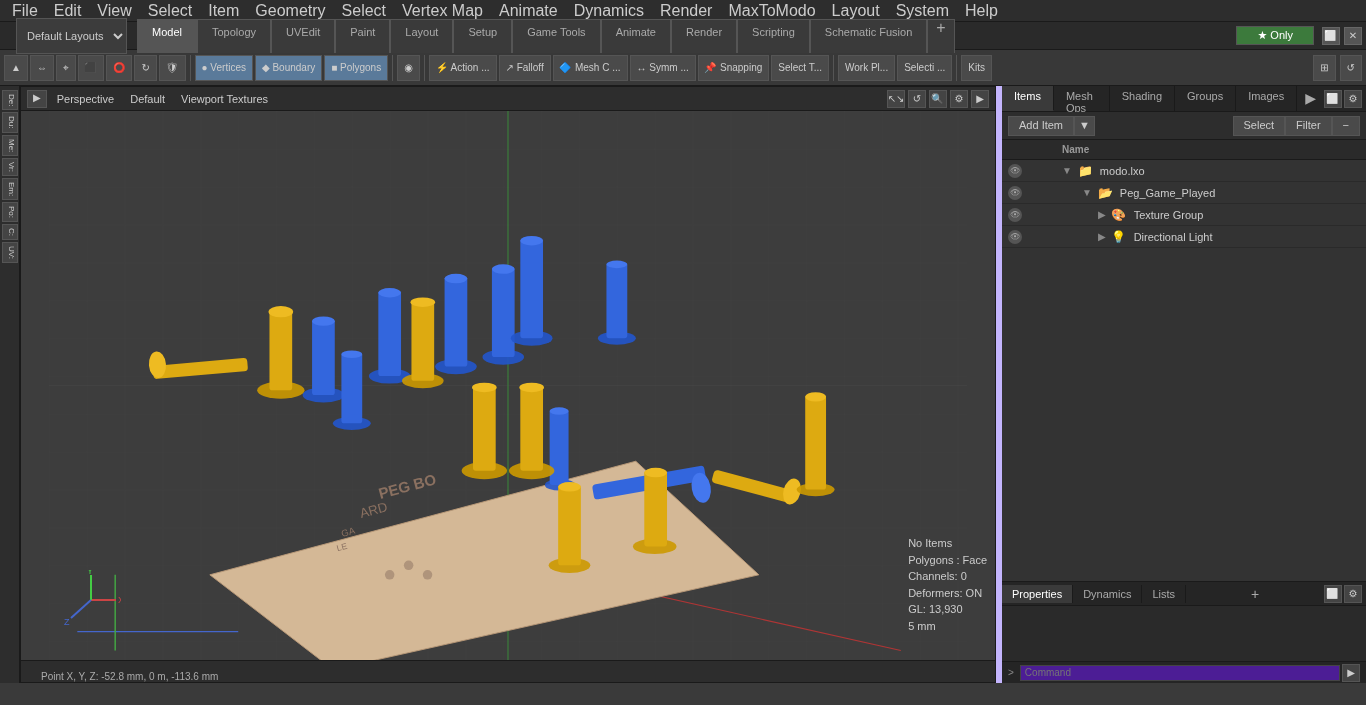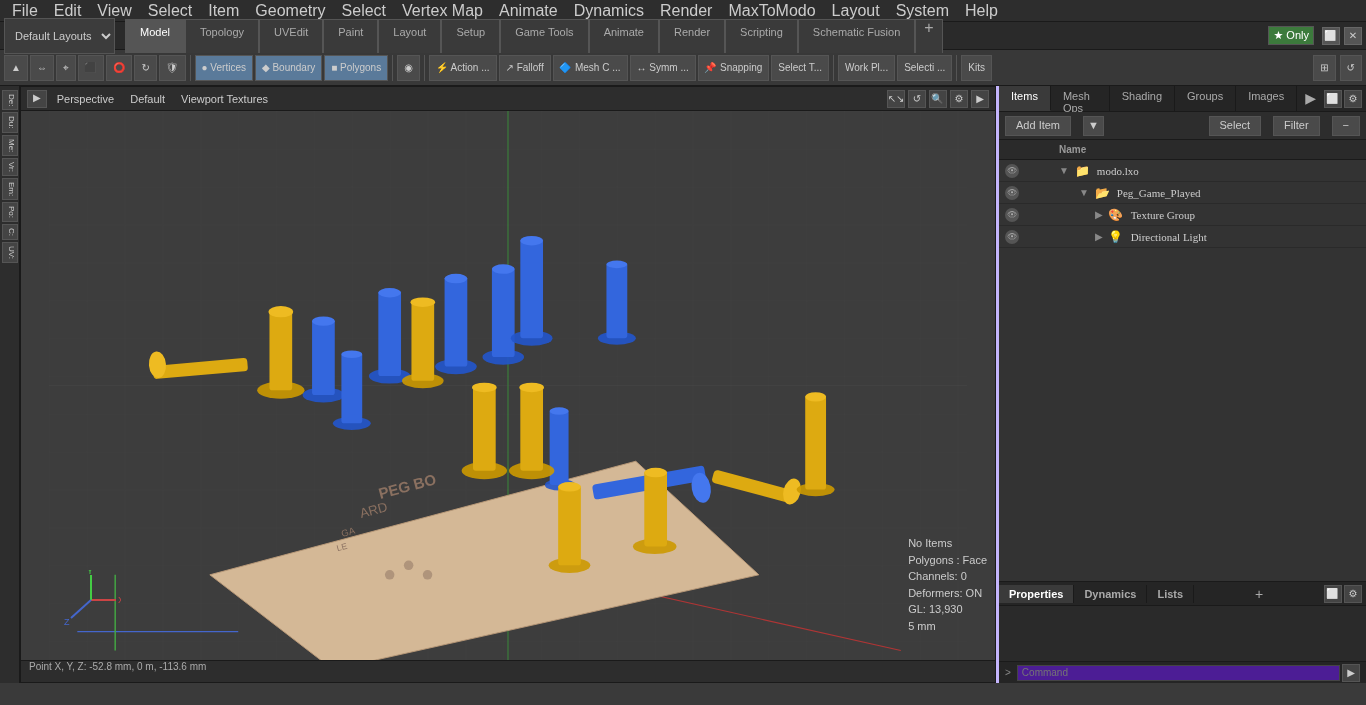--- a/index.html
+++ b/index.html
@@ -4,26 +4,26 @@
   <style>
     * { margin: 0; padding: 0; box-sizing: border-box; }
     body { width: 1366px; height: 705px; background: #3a3a3a; font-family: Arial, sans-serif; font-size: 11px; color: #ccc; overflow: hidden; }
 
     
     #menu-bar { display: flex; align-items: center; background: #2d2d2d; height: 22px; border-bottom: 1px solid #1a1a1a; padding: 0 4px; }
     .menu-item { padding: 2px 8px; cursor: pointer; color: #ccc; font-size: 16px; }
 
     
     #layout-bar { display: flex; align-items: center; background: #2a2a2a; height: 28px; border-bottom: 1px solid #1a1a1a; }
-    #layout-dropdown { background: #3c3c3c; color: #ccc; border: 1px solid #555; padding: 2px 6px; font-size: 11px; margin-left: 4px; height: 36px; }
+    #layout-dropdown { background: #3c3c3c; color: #ccc; border: 1px solid #555; padding: 2px 6px; font-size: 11px; margin-left: 16px; height: 36px; }
     .layout-tabs { display: flex; margin-left: 10px; }
     .layout-tab { padding: 4px 14px; background: #3a3a3a; color: #aaa; border: 1px solid #555; border-bottom: none; cursor: pointer; font-size: 11px; height: 34px; line-height: 16px; }
     .layout-tab.active { background: #555; color: #fff; }
     .layout-tab-right { display: flex; margin-left: auto; align-items: center; }
-    .star-btn { background: #3c7a3c; color: #fff; padding: 2px 4px; font-size: 11px; border: 1px solid #555; cursor: pointer; margin-right: 4px; }
+    .star-btn { background: #3c7a3c; color: #fff; padding: 2px 20px; font-size: 11px; border: 1px solid #555; cursor: pointer; margin-right: 4px; }
     .win-btn { width: 18px; height: 18px; background: #555; border: 1px solid #666; cursor: pointer; display: flex; align-items: center; justify-content: center; font-size: 10px; color: #ccc; }
 
     
     #tool-bar { display: flex; align-items: center; background: #383838; height: 36px; border-bottom: 1px solid #1a1a1a; padding: 0 4px; gap: 2px; flex-wrap: nowrap; overflow: hidden; }
     .tool-btn { background: #4a4a4a; border: 1px solid #555; color: #ccc; padding: 2px 6px; cursor: pointer; font-size: 10px; height: 26px; display: flex; align-items: center; gap: 3px; white-space: nowrap; }
     .tool-btn.active { background: #5a7a9a; }
     .tool-separator { width: 1px; background: #555; height: 26px; margin: 0 2px; }
 
     
     #main-area { display: flex; height: calc(705px - 22px - 28px - 36px - 22px); }
@@ -38,55 +38,55 @@
     .vp-btn { background: #444; border: 1px solid #555; color: #ccc; padding: 1px 5px; font-size: 10px; cursor: pointer; height: 18px; }
     .vp-label { color: #ccc; font-size: 11px; padding: 0 6px; cursor: pointer; }
     .vp-icons { margin-left: auto; display: flex; gap: 3px; align-items: center; }
     .vp-icon-btn { background: #444; border: 1px solid #555; color: #ccc; width: 18px; height: 18px; display: flex; align-items: center; justify-content: center; font-size: 10px; cursor: pointer; }
 
     
     #scene-canvas { width: 100%; height: calc(100% - 24px - 22px); position: relative; background: #3d3d3d; overflow: hidden; }
     #scene-canvas svg { width: 100%; height: 100%; }
 
     
-    #status-bar { height: 22px; background: #2d2d2d; border-top: 1px solid #1a1a1a; display: flex; align-items: flex-start; padding: 0 8px; }
+    #status-bar { height: 22px; background: #2d2d2d; border-top: 1px solid #1a1a1a; display: flex; align-items: flex-end; padding: 0 20px; }
     #status-text { color: #aaa; font-size: 10px; }
 
     
     #info-overlay { position: absolute; bottom: 26px; right: 8px; color: #ccc; font-size: 11px; line-height: 1.5; pointer-events: none; }
     .info-line { color: #ccc; }
 
     
-    #right-panel { width: 370px; background: #2d2d2d; border-left: 3px solid #c4b5fd; display: flex; flex-direction: column; }
+    #right-panel { width: 370px; background: #2d2d2d; border-left: 6px solid #c4b5fd; display: flex; flex-direction: column; }
     #panel-tabs { display: flex; background: #252525; height: 26px; border-bottom: 1px solid #1a1a1a; }
     .panel-tab { padding: 4px 12px; cursor: pointer; font-size: 11px; color: #aaa; border-right: 1px solid #1a1a1a; }
     .panel-tab.active { background: #3a3a3a; color: #fff; border-bottom: 1px solid #3a3a3a; }
     .panel-tab-plus { margin-left: auto; padding: 4px 8px; cursor: pointer; color: #aaa; font-size: 14px; }
 
     
-    #items-toolbar { display: flex; align-items: center; background: #2d2d2d; height: 28px; padding: 0 6px; border-bottom: 1px solid #1a1a1a; gap: 12px; }
+    #items-toolbar { display: flex; align-items: center; background: #2d2d2d; height: 28px; padding: 0 6px; border-bottom: 1px solid #1a1a1a; gap: 0; }
     .items-btn { background: #4a4a4a; border: 1px solid #555; color: #ccc; padding: 2px 10px; cursor: pointer; font-size: 11px; height: 20px; }
     .items-btn-dropdown { background: #4a4a4a; border: 1px solid #555; color: #ccc; padding: 2px 4px; cursor: pointer; font-size: 11px; height: 20px; }
     .items-spacer { flex: 1; }
 
     
     #items-list { flex: 1; overflow-y: auto; background: #333; }
     .item-row { display: flex; align-items: center; padding: 2px 6px; height: 22px; cursor: pointer; border-bottom: 1px solid #2a2a2a; gap: 4px; }
     .item-eye { width: 14px; height: 14px; background: #555; border-radius: 50%; display: flex; align-items: center; justify-content: center; font-size: 8px; color: #aaa; cursor: pointer; flex-shrink: 0; }
     .item-indent { display: inline-block; }
     .item-expand { color: #888; font-size: 10px; margin-right: 2px; cursor: pointer; }
     .item-icon { font-size: 12px; margin-right: 3px; }
-    .item-name { color: #ccc; font-size: 11px; font-family: Liberation Serif, serif; }
+    .item-name { color: #ccc; font-size: 11px; }
     .item-col-header { display: flex; align-items: center; background: #2a2a2a; height: 20px; padding: 0 6px; border-bottom: 1px solid #1a1a1a; gap: 4px; }
     .col-header-text { color: #999; font-size: 10px; font-weight: bold; }
 
     
     #properties-panel { height: 80px; background: #2a2a2a; border-top: 1px solid #1a1a1a; }
     #prop-tabs { display: flex; background: #252525; height: 24px; border-bottom: 1px solid #1a1a1a; }
-    .prop-tab { padding: 3px 10px; cursor: pointer; font-size: 11px; color: #aaa; border-right: 1px solid #1a1a1a; font-weight: bold; }
+    .prop-tab { padding: 3px 10px; cursor: pointer; font-size: 11px; color: #aaa; border-right: 1px solid #1a1a1a; }
     .prop-tab.active { background: #3a3a3a; color: #fff; }
     .prop-plus { margin-left: auto; padding: 3px 8px; cursor: pointer; color: #aaa; font-size: 14px; }
     .prop-icon-btn { width: 18px; height: 18px; background: #444; border: 1px solid #555; color: #ccc; display: flex; align-items: center; justify-content: center; font-size: 10px; cursor: pointer; }
 
     
     #command-bar { height: 22px; background: #252525; border-top: 1px solid #1a1a1a; display: flex; align-items: center; padding: 0 6px; }
     #command-label { color: #888; font-size: 10px; margin-right: 6px; }
     #command-input { flex: 1; background: #4c1d95; border: 1px solid #444; color: #ccc; font-size: 10px; padding: 1px 4px; height: 16px; }
     .cmd-btn { width: 18px; height: 18px; background: #444; border: 1px solid #555; color: #ccc; display: flex; align-items: center; justify-content: center; font-size: 10px; cursor: pointer; margin-left: 2px; }
 

